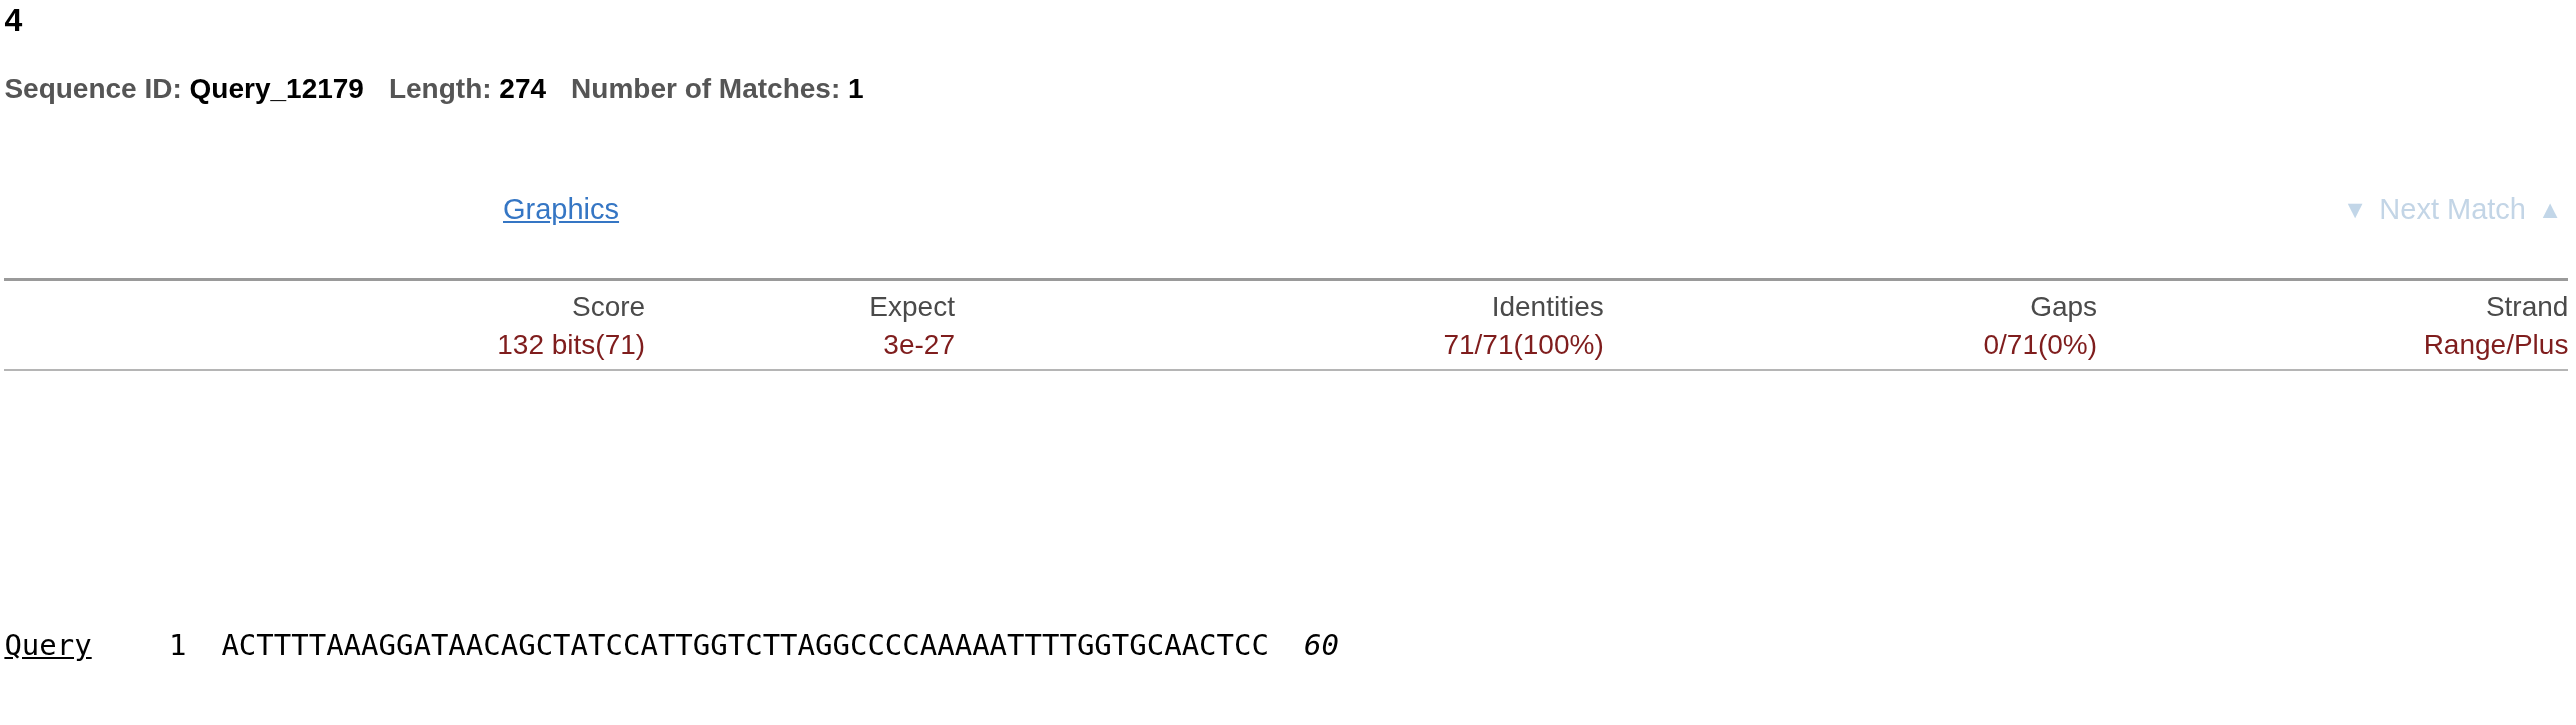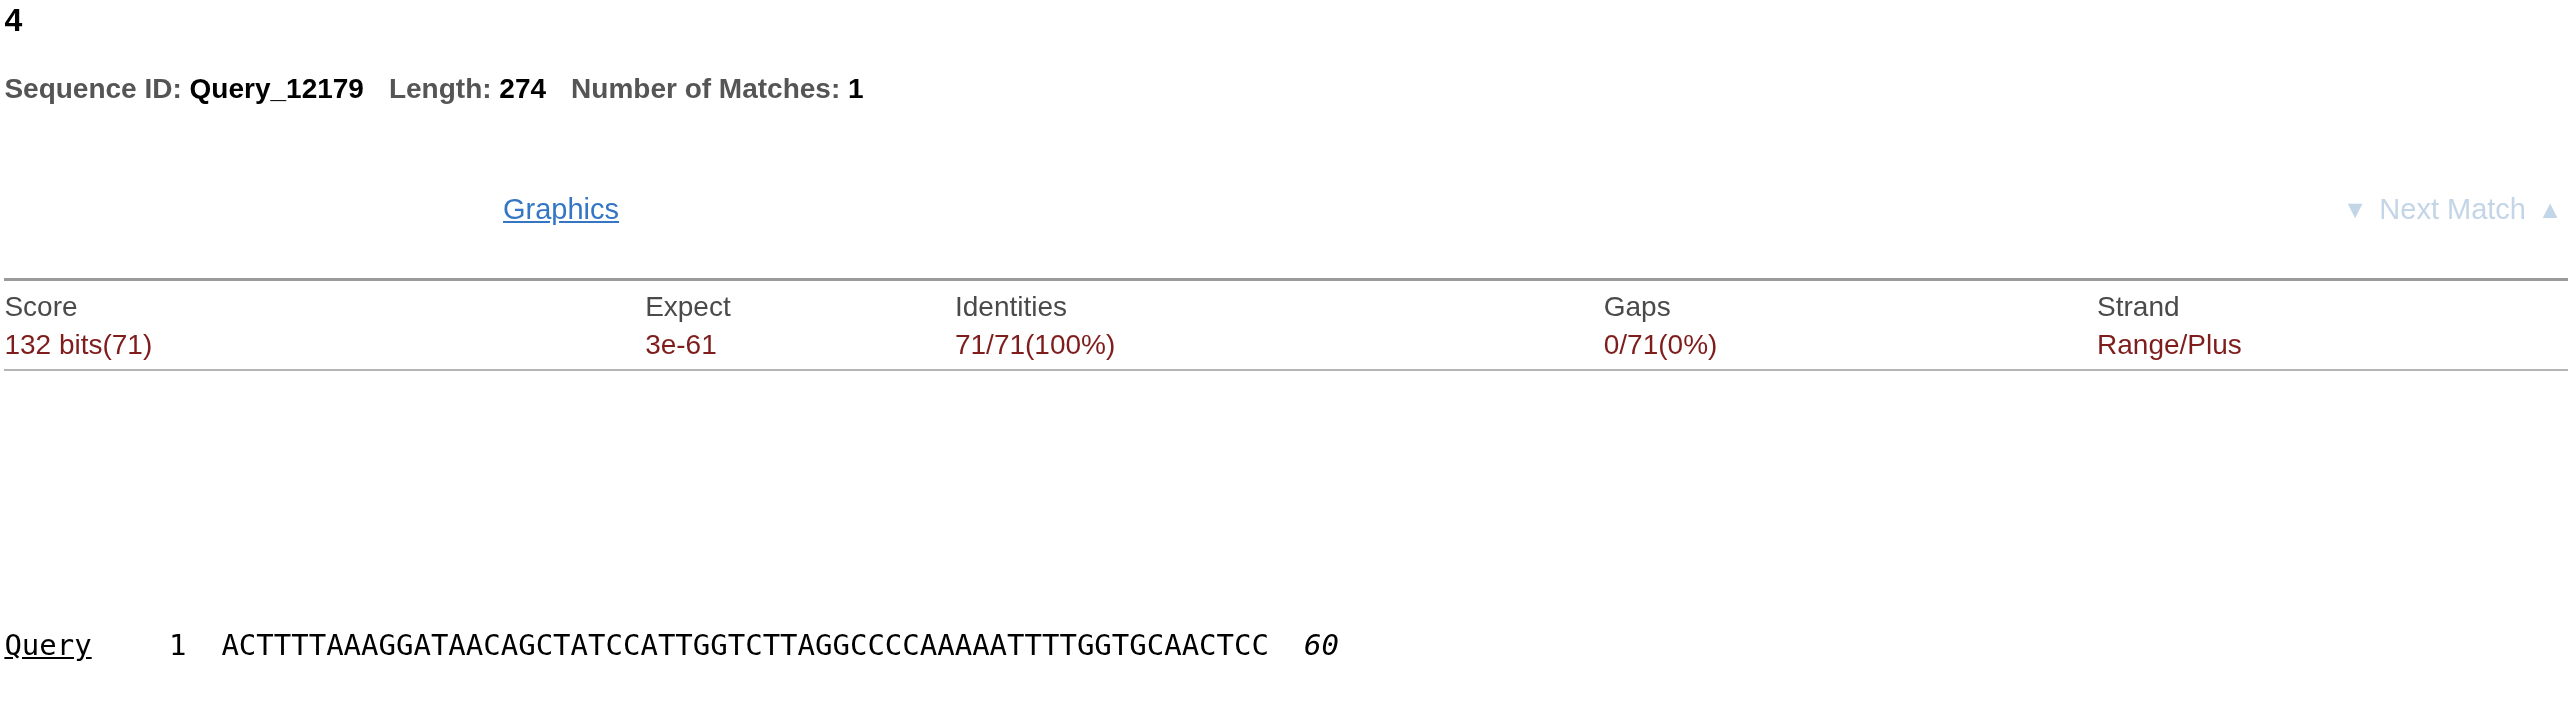--- a/index.html
+++ b/index.html
@@ -124,21 +124,21 @@
     border-collapse: collapse;
     table-layout: fixed;
   }
   .stats-table tr.head-sep td {
     border-top: 3.7px solid #9a9a9a;
     height: 0;
     padding: 0;
   }
   .stats-table th,
   .stats-table td {
-    text-align: left;
+    text-align: right;
     padding: 0;
     font-size: 28px;
     font-weight: normal;
     color: #4a4a4a;
     line-height: 38px;
     white-space: nowrap;
   }
   .stats-table th {
     padding-top: 7.3px;
     color: #4a4a4a;
@@ -232,21 +232,21 @@
       </tr>
       <tr>
         <th>Score</th>
         <th>Expect</th>
         <th>Identities</th>
         <th>Gaps</th>
         <th>Strand</th>
       </tr>
       <tr>
         <td class="val">132 bits(71)</td>
-        <td class="val">3e-61</td>
+        <td class="val">3e-27</td>
         <td class="val">71/71(100%)</td>
         <td class="val">0/71(0%)</td>
         <td class="val">Range/Plus</td>
       </tr>
       <tr class="foot-sep">
         <td colspan="5"></td>
       </tr>
     </tbody>
   </table>
 

